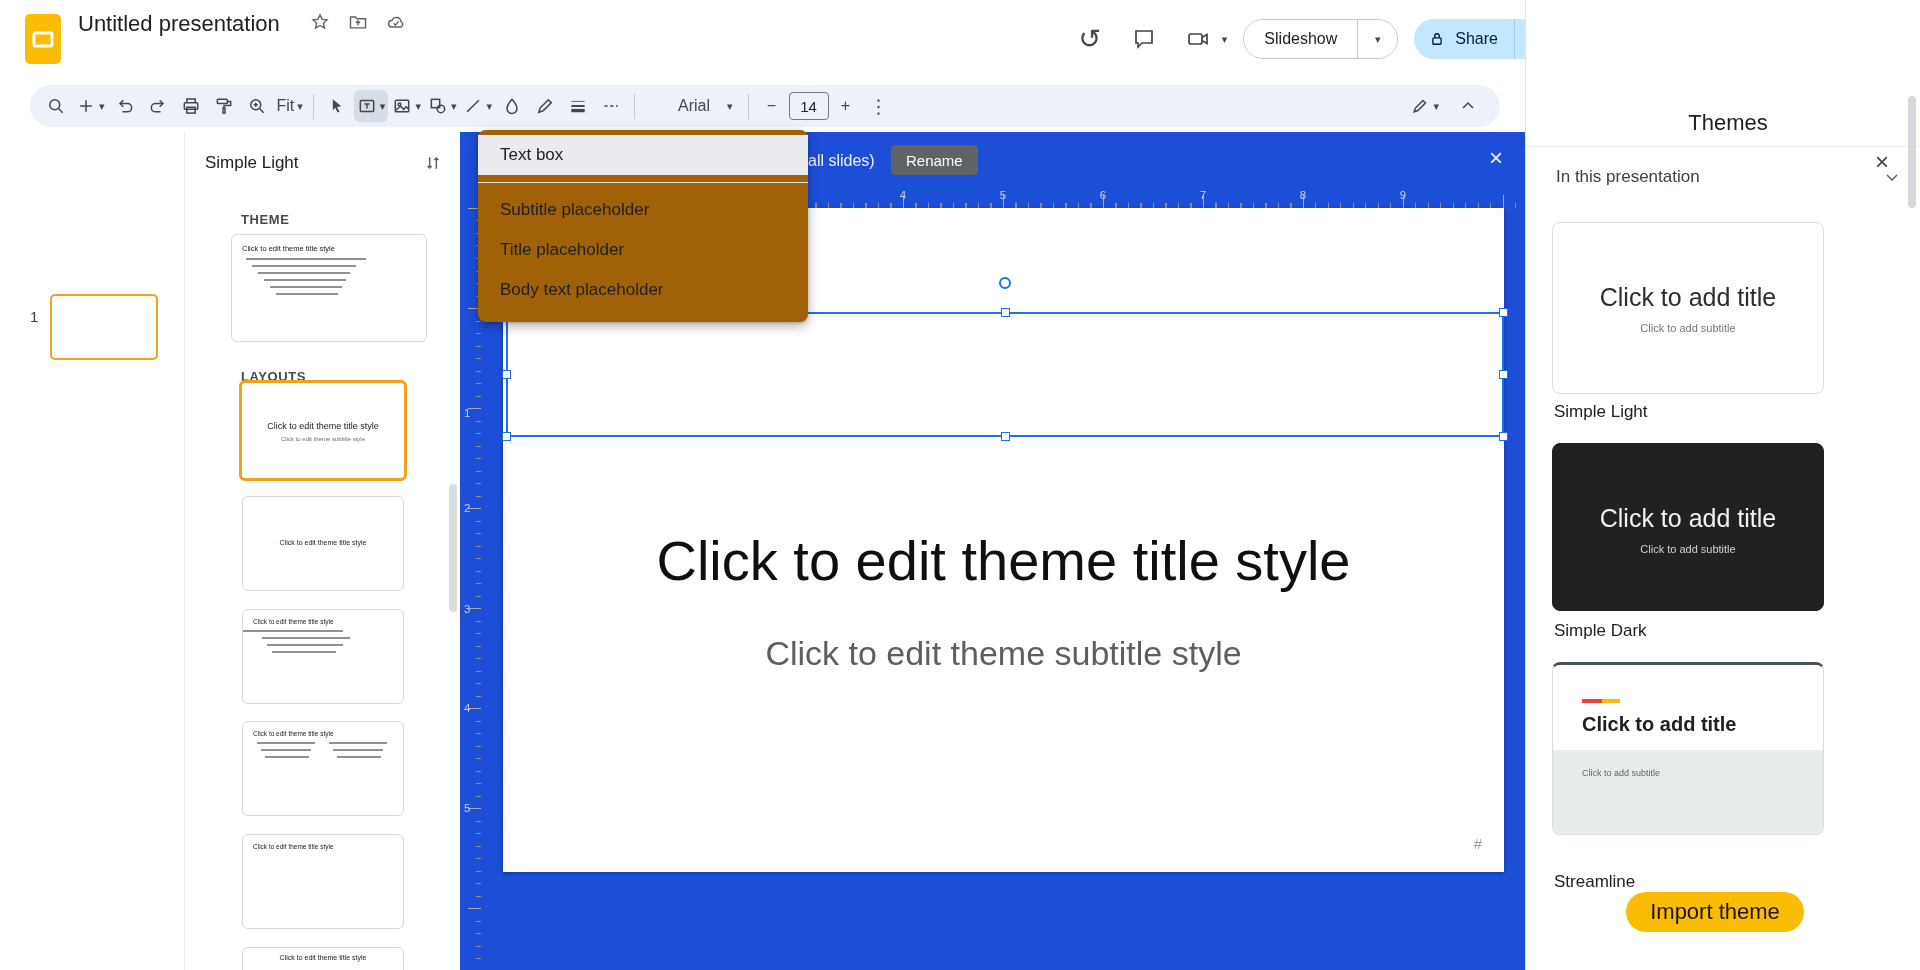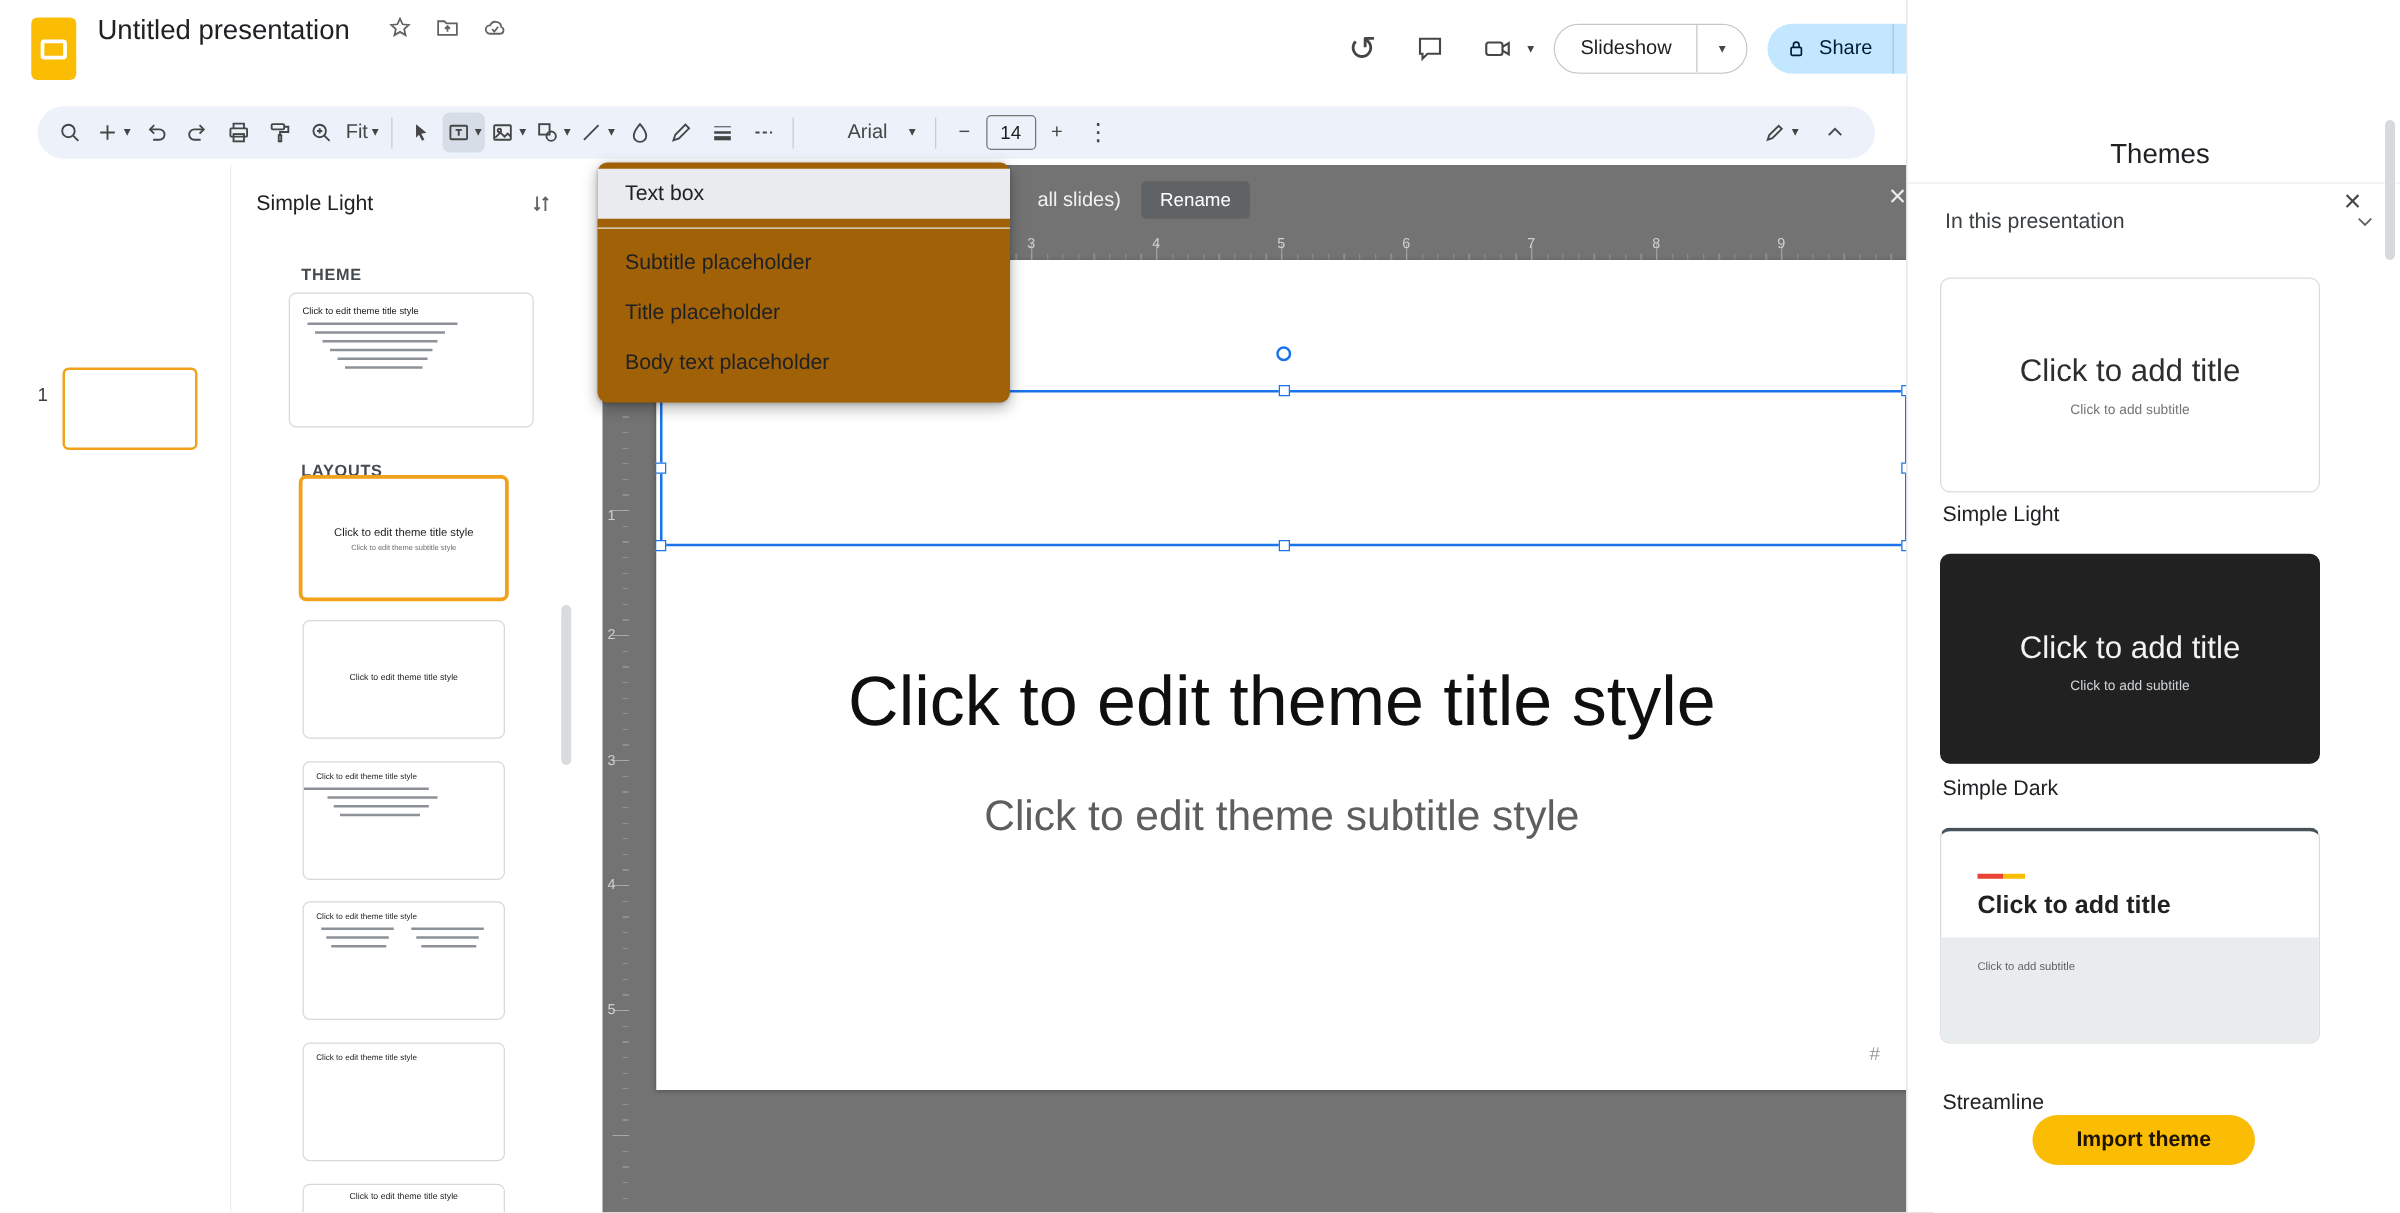--- a/index.html
+++ b/index.html
@@ -67,21 +67,21 @@
   .mini-title-theme { margin:9px 0 0 10px; font-size:7.5px; color:#222; }
   .mini-title-center { margin-top:38px; text-align:center; font-size:9px; color:#1b1b1b; }
   .mini-sub-center { margin-top:5px; text-align:center; font-size:6px; color:#6d6d6d; }
   .mini-title-mid { margin-top:42px; text-align:center; font-size:7px; color:#222; }
   .mini-title-c6 { margin:6px auto 0; width:104px; text-align:center; font-size:7px; color:#222; }
   .mbar { height:2px; background:#8d9298; margin-top:5px; }
   .cols { display:flex; gap:14px; margin-left:14px; }
   .lp-scrollbar { position:absolute; right:3px; top:352px; width:8px; height:128px; background:#d9dcdf; border-radius:4px; }
 
   
-  .canvas { position:absolute; left:460px; top:132px; width:1065px; height:838px; background:#737373; overflow:hidden;margin-left:22px; }
+  .canvas { position:absolute; left:460px; top:132px; width:1065px; height:838px; background:#1d4ed8; overflow:hidden; }
   .notice-text { position:absolute; left:348px; top:20px; font-size:16px; color:#f1f1f1; }
   .rename-btn { position:absolute; left:431px; top:13px; height:30px; padding:0 15px; background:#606366; color:#fff; font-size:15px; border:none; border-radius:4px; }
   .canvas-close { position:absolute; left:1018px; top:8px; width:36px; height:36px; background:none; border:none; color:#e8eaed; font-size:24px; line-height:1; }
   .h-ruler { position:absolute; left:21px; top:56px; width:1044px; height:20px;
     background-image:
       repeating-linear-gradient(to right, #a9a9a9 0 1px, transparent 1px 100px),
       repeating-linear-gradient(to right, #8f8f8f 0 1px, transparent 1px 12.5px);
     background-size:100% 13px, 100% 5px;
     background-position:22px 100%, 22px 100%;
     background-repeat:repeat-x, repeat-x; }
@@ -113,35 +113,35 @@
   .tm-sep { height:1px; background:#e3e5e8; margin:7px 0; }
 
   
   .themes { position:absolute; left:1525px; top:0; width:395px; height:970px; background:#fff; border-left:1px solid #e0e3e7; z-index:25; }
   .th-head { position:absolute; left:30px; right:20px; top:96px; height:38px; display:flex; align-items:center; gap:14px;flex-direction:column; }
   .th-title { font-size:22px; color:#202124; }
   .th-close { margin-left:auto; width:36px; height:36px; background:none; border:none; color:#444746; font-size:24px; line-height:1; }
   .th-head-sep { position:absolute; left:0; right:0; top:146px; height:1px; background:#eceef0; }
   .th-section { position:absolute; left:30px; right:18px; top:156px; height:42px; display:flex; align-items:center; justify-content:space-between; font-size:17px; color:#3c4043; }
   .th-section svg { width:20px; height:20px; stroke:#5f6368; fill:none; stroke-width:1.8; }
-  .card { position:absolute; left:26px; width:304px; border-radius:8px; }
+  .card { position:absolute; left:26px; width:272px; border-radius:8px; }
   .card1 { top:222px; height:172px; background:#fff; border:1px solid #dadce0; }
   .card2 { top:443px; height:168px; background:#212121; border:1px solid #212121; }
   .card3 { top:662px; height:173px; background:#fff; border:1px solid #dadce0; border-top:3px solid #46535b; overflow:hidden; }
   .c-title { margin-top:60px; text-align:center; font-size:25px; color:#2d2d2d; }
   .c-sub { margin-top:10px; text-align:center; font-size:11px; color:#757575; }
   .card2 .c-title { color:#f1f3f4; }
   .card2 .c-sub { color:#cfd4d8; }
   .card-label { position:absolute; left:28px; font-size:17px; color:#202124; }
   .lab1 { top:402px; } .lab2 { top:621px; } .lab3 { top:872px;text-align:center; }
   .c3-accent { position:absolute; left:29px; top:34px; width:38px; height:4px; background:linear-gradient(to right, #ea4335 0 20px, #fbbc04 20px 38px); }
   .c3-title { position:absolute; left:29px; top:48px; font-size:20px; font-weight:700; color:#212121; }
   .c3-gray { position:absolute; left:0; right:0; bottom:0; height:84px; background:#e9eced; }
   .c3-sub { position:absolute; left:29px; top:18px; font-size:9px; color:#5f6368; }
-  .import-btn { position:absolute; left:100px; top:892px; width:178px; height:40px; border:none; border-radius:20px; background:#fbbc04; color:#1f1400; font-size:17px; font-weight:700; }
+  .import-btn { position:absolute; left:100px; top:892px; width:178px; height:40px; border:none; border-radius:20px; background:#fbbc04; color:#1f1400; font-size:22px; font-weight:400; }
   .th-scrollbar { position:absolute; right:4px; top:96px; width:8px; height:112px; background:#d7dadd; border-radius:4px; }
 </style>
 </head>
 <body>
 
 <div class="header">
   <div class="logo">
     <svg viewBox="0 0 38 52">
         <rect x="1" y="1" width="36" height="50" rx="5" fill="#fbbc04"></rect>
         <rect x="10" y="20" width="18" height="13" rx="1.5" fill="none" stroke="#fff" stroke-width="3"></rect>

